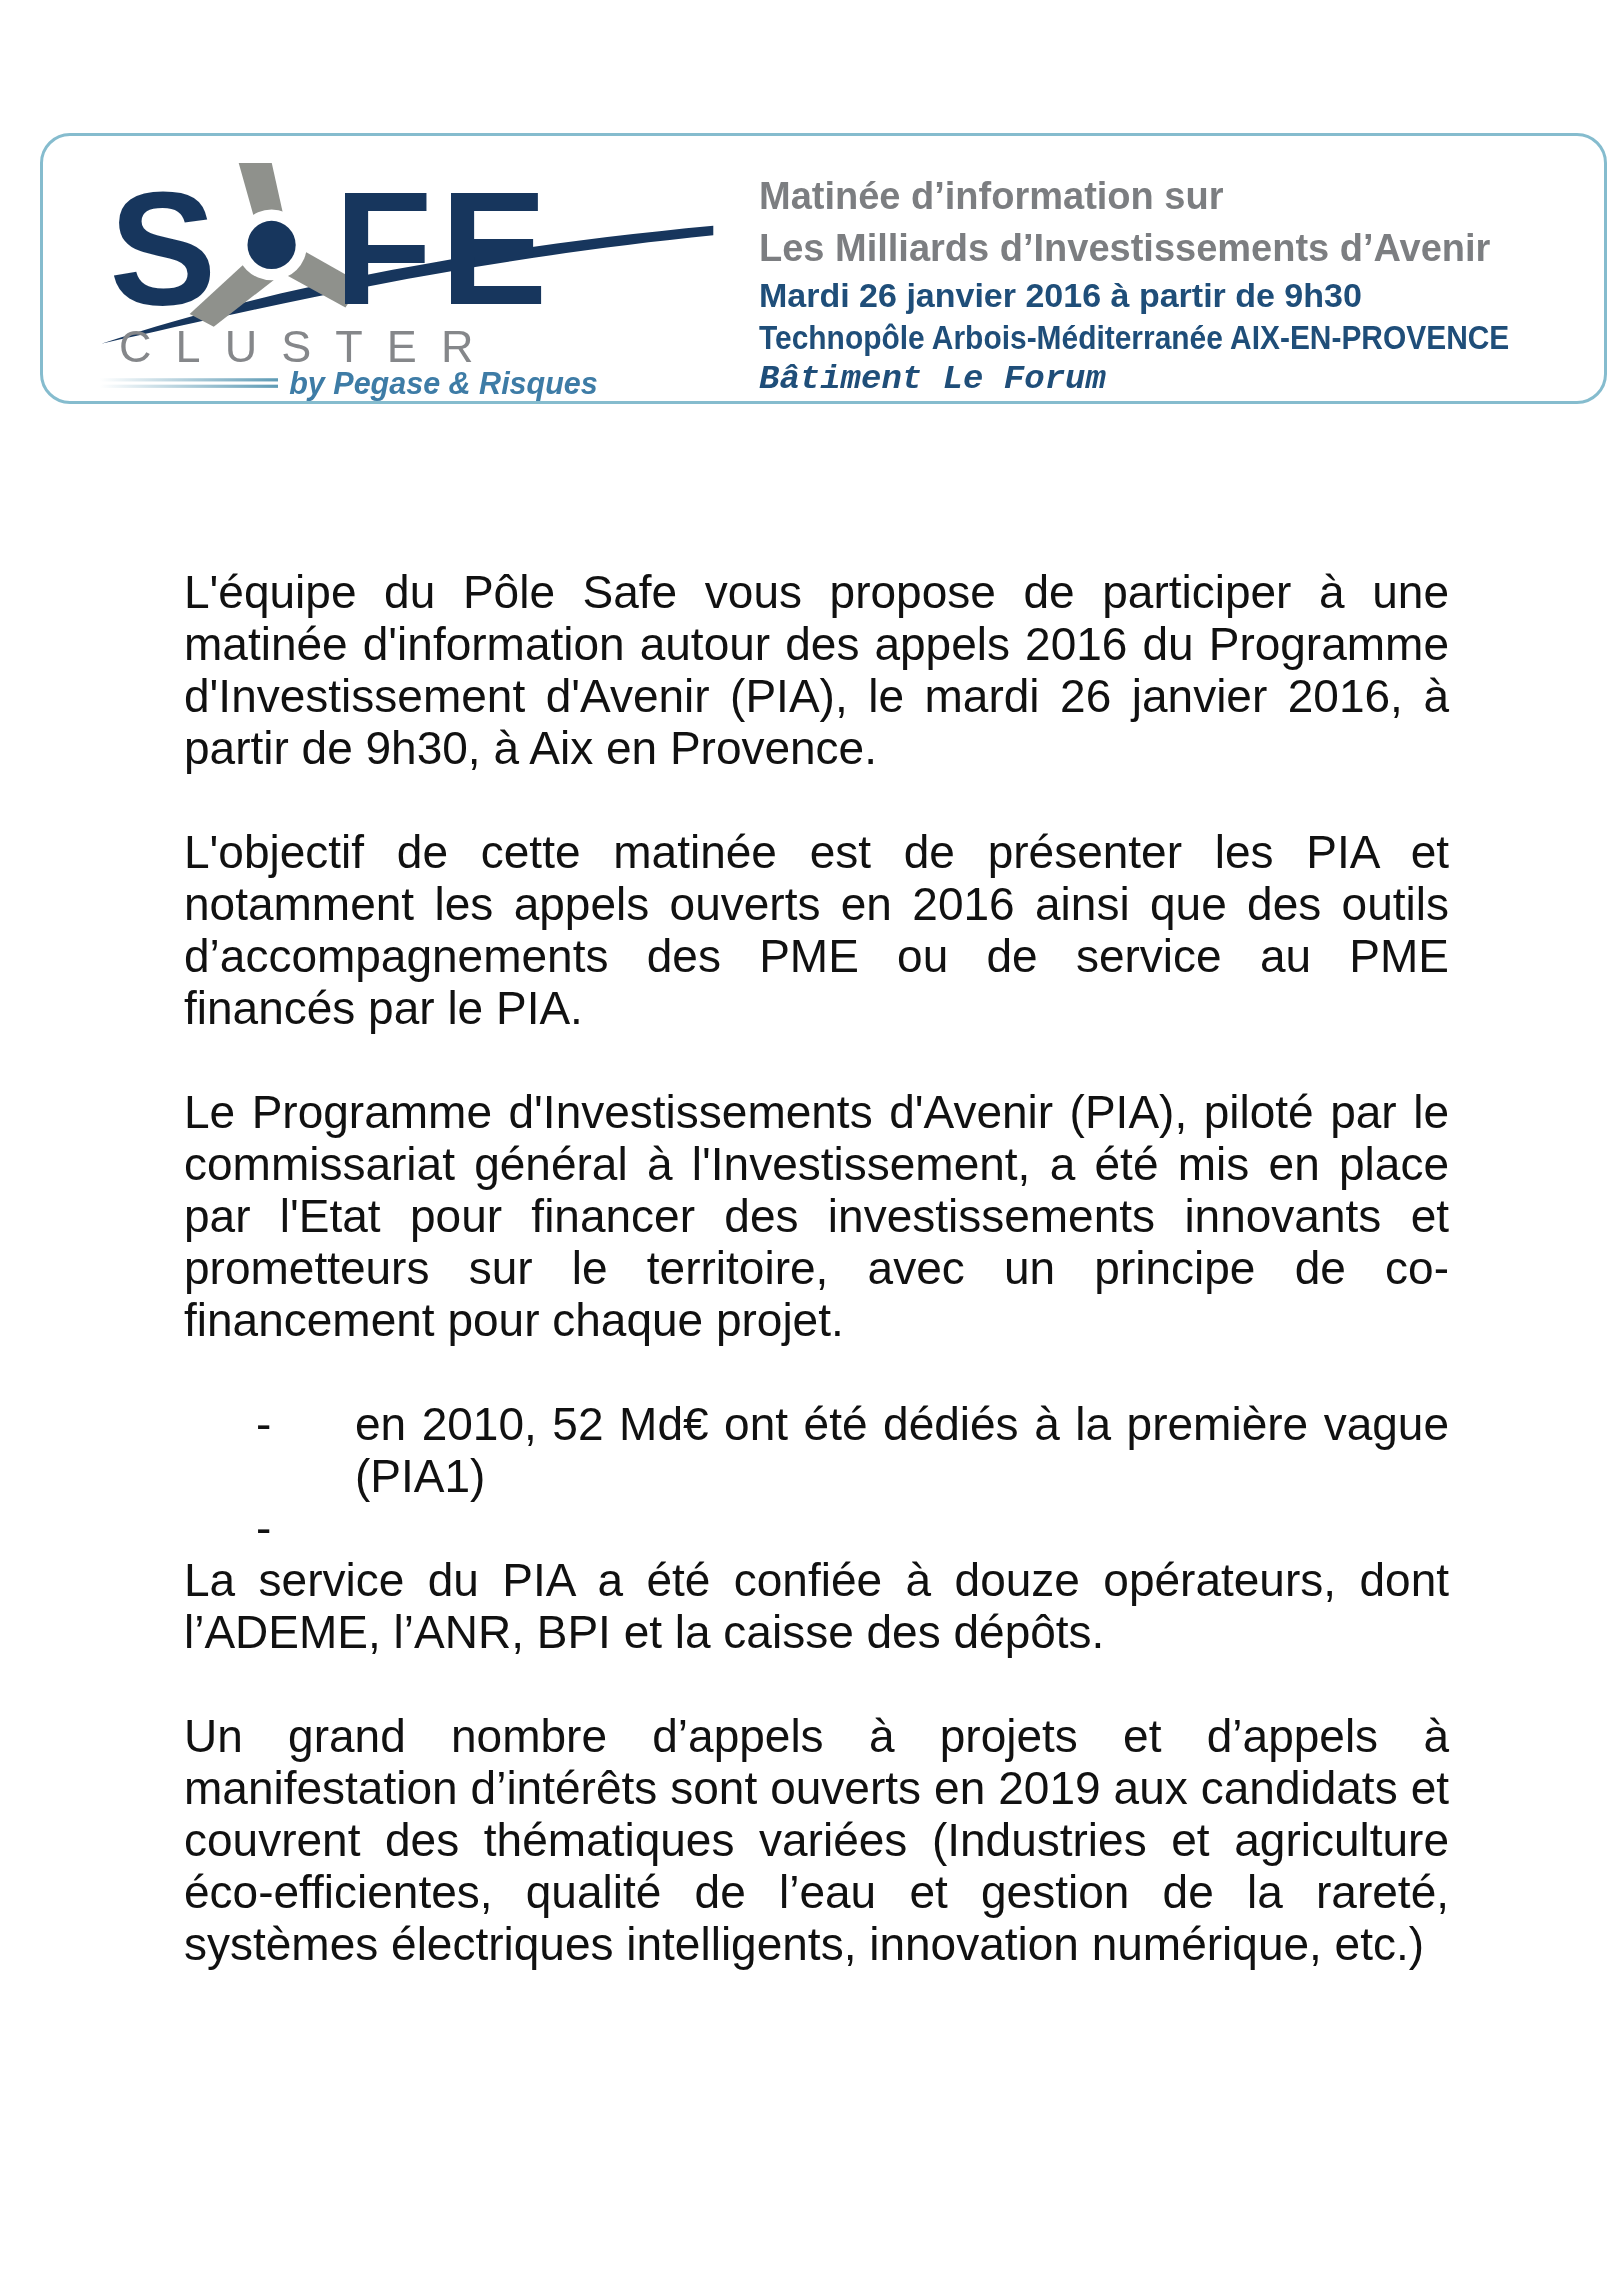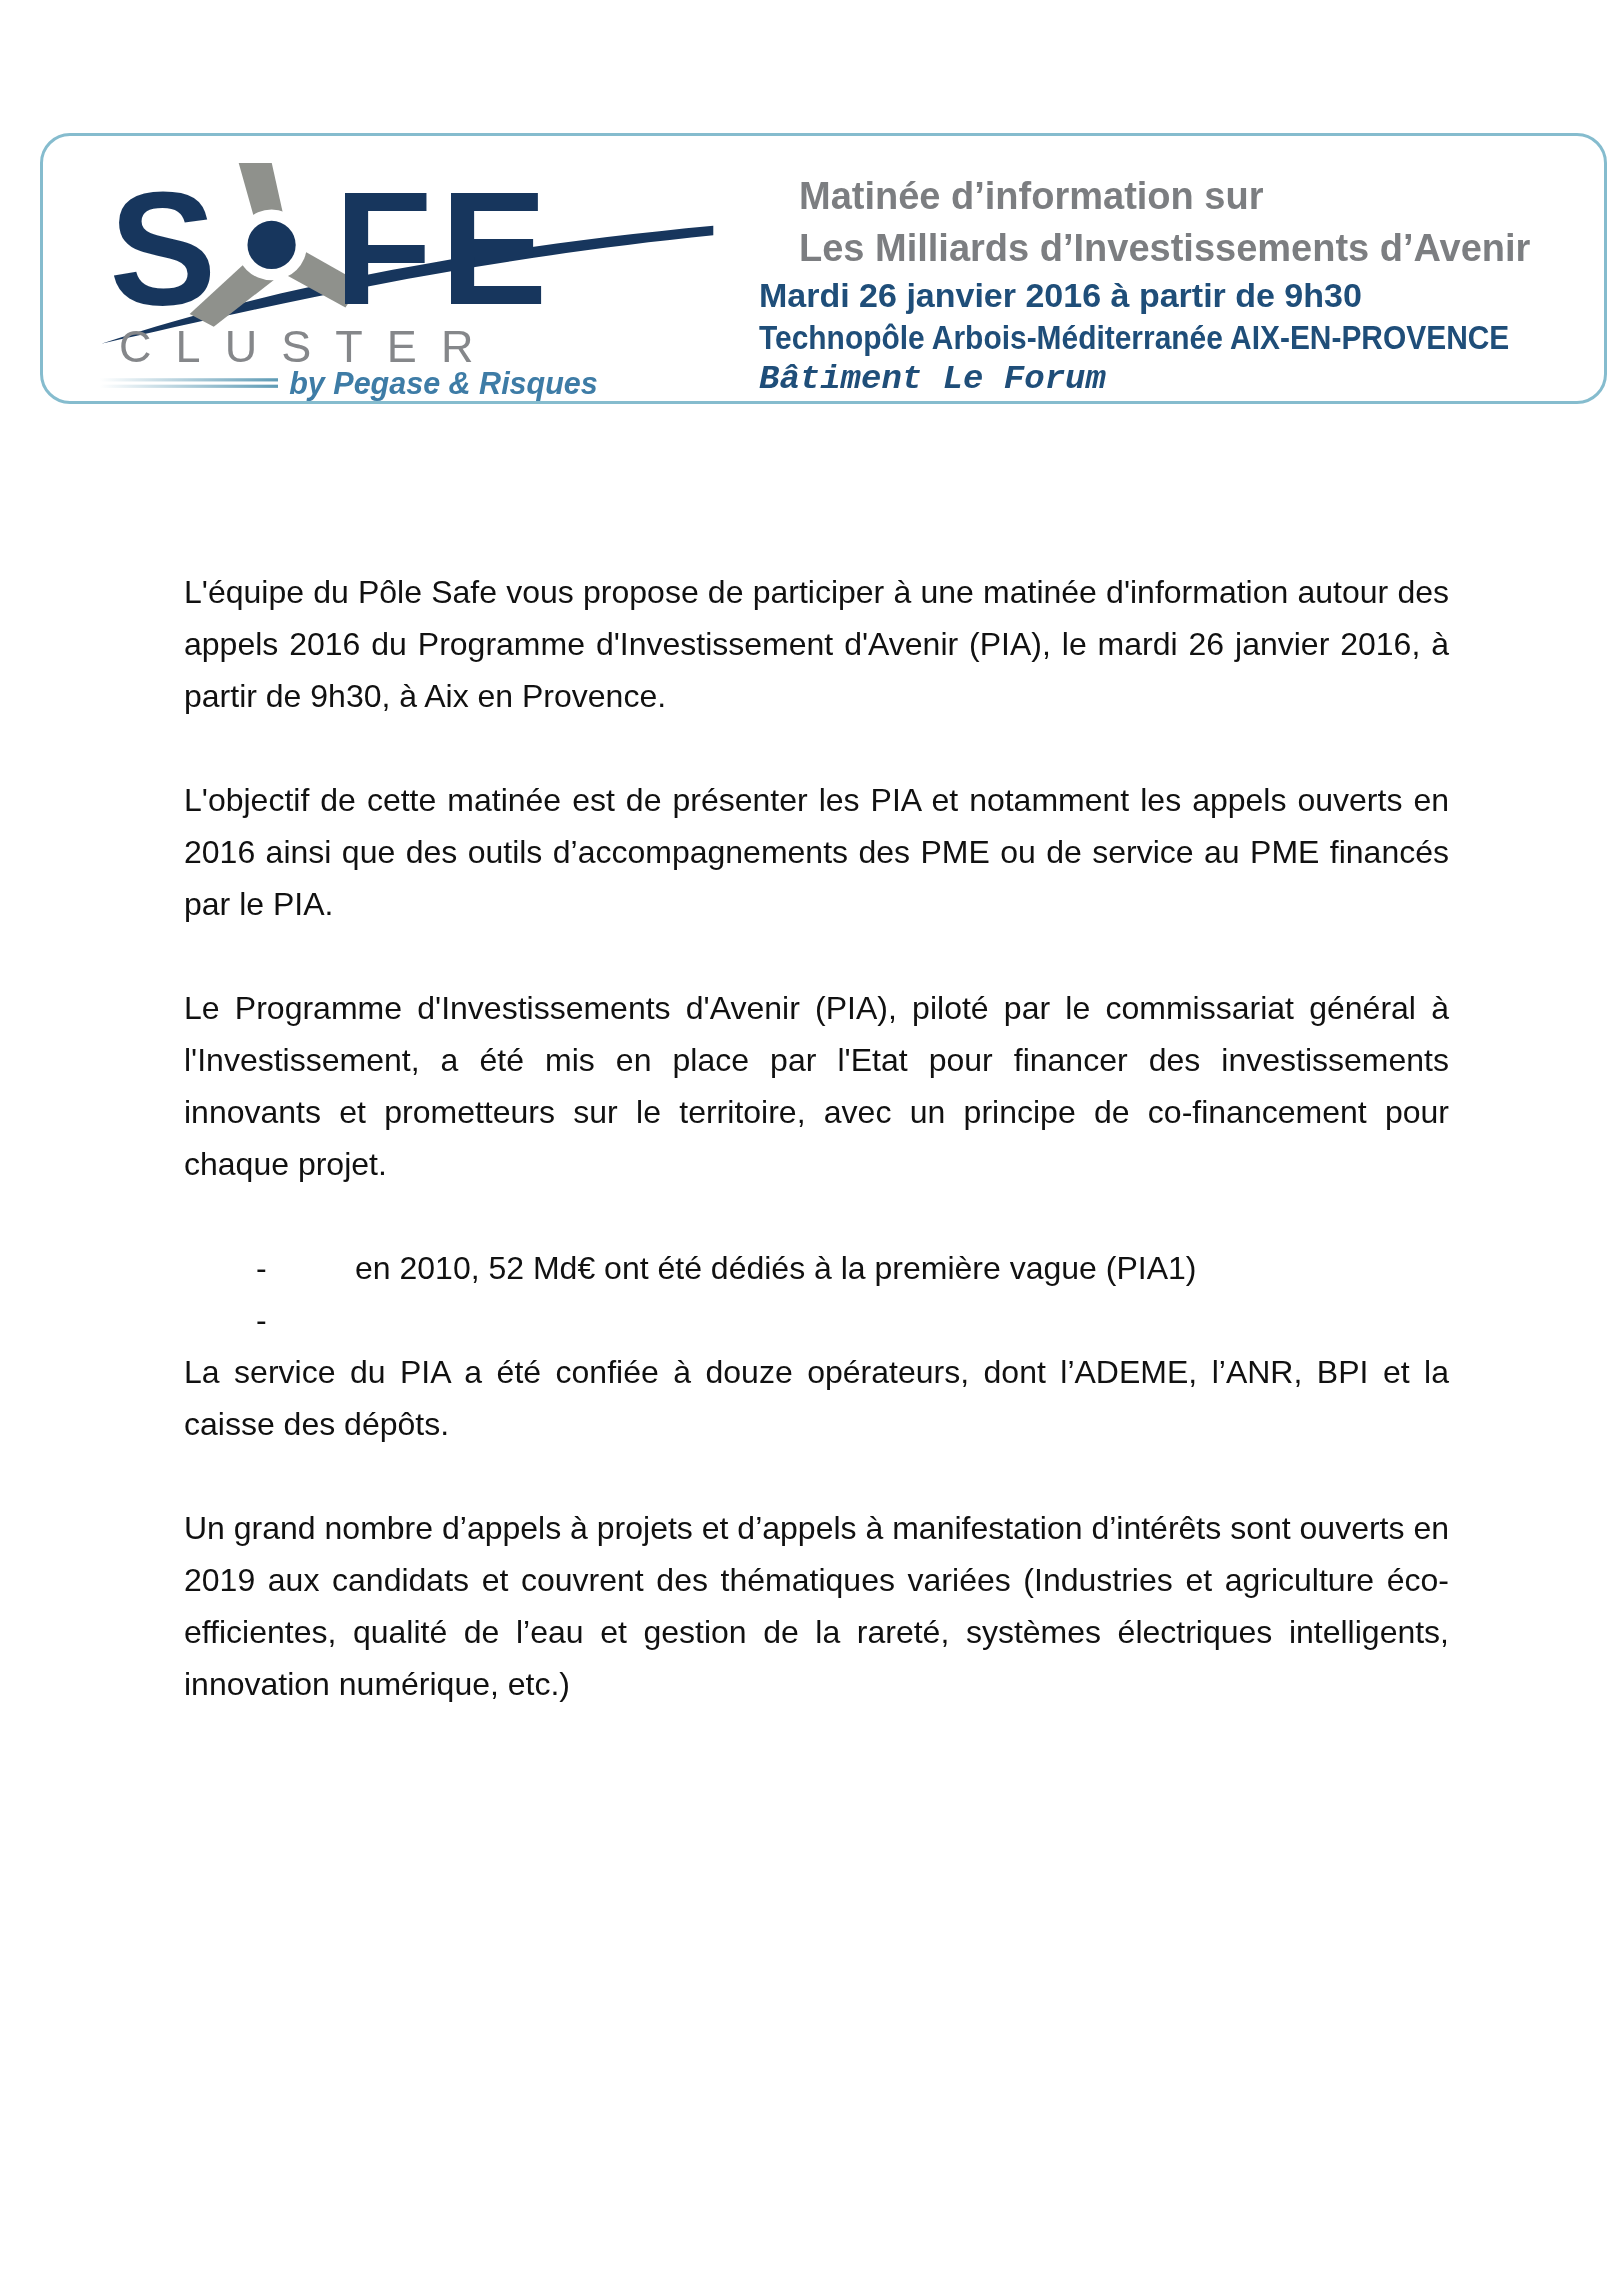--- a/index.html
+++ b/index.html
@@ -39,21 +39,20 @@
     left: 716px;
     top: 34px;
     width: 860px;
   }
   .ev-gray {
     font-size: 38px;
     line-height: 52px;
     font-weight: bold;
     color: #7C7E81;
     white-space: nowrap;
-    margin-left: 40px;
   }
   .ev-blue {
     font-size: 34px;
     line-height: 42px;
     font-weight: bold;
     color: #1F4E79;
     white-space: nowrap;
   }
   .ev-condensed {
     transform: scaleX(0.88);
@@ -64,21 +63,21 @@
     font-weight: 600;
     font-family: Liberation Mono, monospace;
   }
 
   
   .main-content {
     position: absolute;
     left: 184px;
     top: 566px;
     width: 1265px;
-    font-size: 32px;
+    font-size: 46px;
     line-height: 52px;
     text-align: justify;
     color: #111111;
   }
   .main-content p { margin: 0 0 52px 0; }
   .bullet-list {
     list-style: none;
     margin: 0 0 52px 72px;
     padding: 0;
   }

